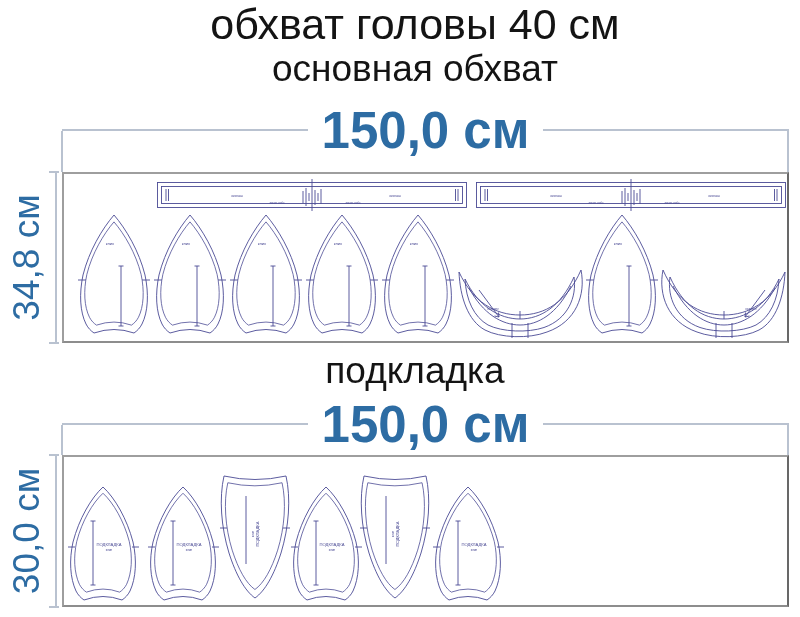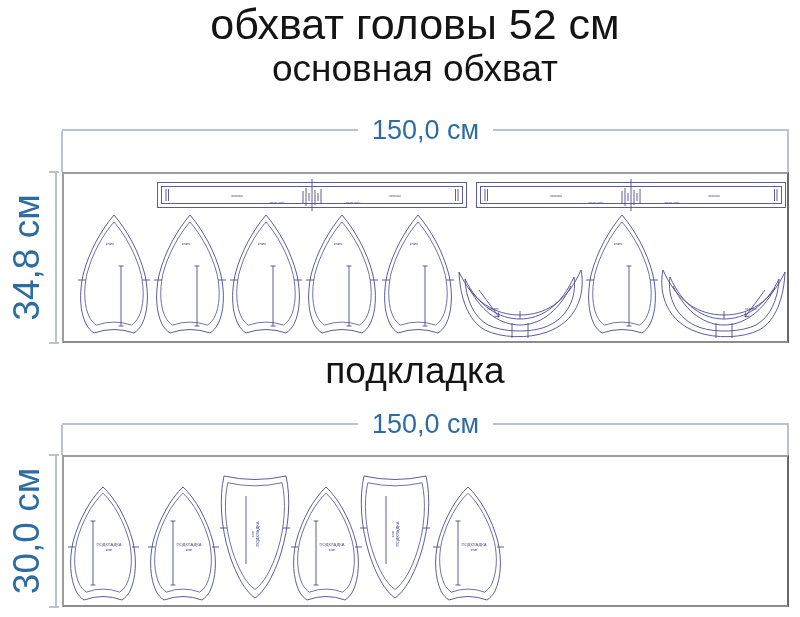--- a/index.html
+++ b/index.html
@@ -13,21 +13,21 @@
   .page{position:relative;width:800px;height:617px;background:#fff;overflow:hidden;
         font-family:"Liberation Sans",sans-serif;}
   .titles{position:absolute;top:0;left:45px;width:740px;text-align:center;line-height:1.12;}
   .h1{font-size:43px;color:var(--text);}
   .h2{font-size:37px;color:var(--text);}
   .sec2-title{position:absolute;top:350px;left:45px;width:740px;text-align:center;
               font-size:37px;color:var(--text);}
   .dimrow{position:absolute;left:62px;width:727px;height:48px;display:flex;
           align-items:center;gap:14px;}
   .dline{flex:1;height:0;border-top:2px solid var(--dimension_line);}
-  .dtext{font-size:27px;color:var(--dimension);white-space:nowrap;}
+  .dtext{font-size:51px;color:var(--dimension);white-space:nowrap;font-weight:bold;}
   .ext{position:absolute;width:0;border-left:2px solid var(--dimension_line);}
   .vline{position:absolute;width:0;border-left:2px solid var(--dimension_line);}
   .vline::before,.vline::after{content:"";position:absolute;left:-8px;width:10px;height:2px;
           background:var(--dimension_line);}
   .vline::before{top:-1px}
   .vline::after{bottom:-1px}
   .vtext{position:absolute;color:var(--dimension);font-size:37px;text-align:center;
          white-space:nowrap;transform-origin:0 0;}
   .rect{position:absolute;background:#fff;box-sizing:border-box;
         border:2px solid var(--frame);border-right-color:#686868;border-bottom-color:#8d8d8d;}
@@ -35,21 +35,21 @@
   .pattern-svg path,.pattern-svg line,.pattern-svg rect{
         stroke:var(--outline);fill:none;stroke-width:0.9;}
   .pattern-svg text{fill:var(--outline);stroke:none;font-family:"Liberation Sans",sans-serif;}
 </style>
 </head>
 <body>
 
 <div class="page">
 
   <div class="titles">
-    <div class="h1">обхват головы 52 см</div>
+    <div class="h1">обхват головы 40 см</div>
     <div class="h2">основная обхват</div>
   </div>
 
   <div class="dimrow" style="top:106px">
     <div class="dline"></div>
     <span class="dtext">150,0 см</span>
     <div class="dline"></div>
   </div>
   <div class="ext" style="left:61px;top:131px;height:41px"></div>
   <div class="ext" style="left:787px;top:131px;height:41px"></div>

